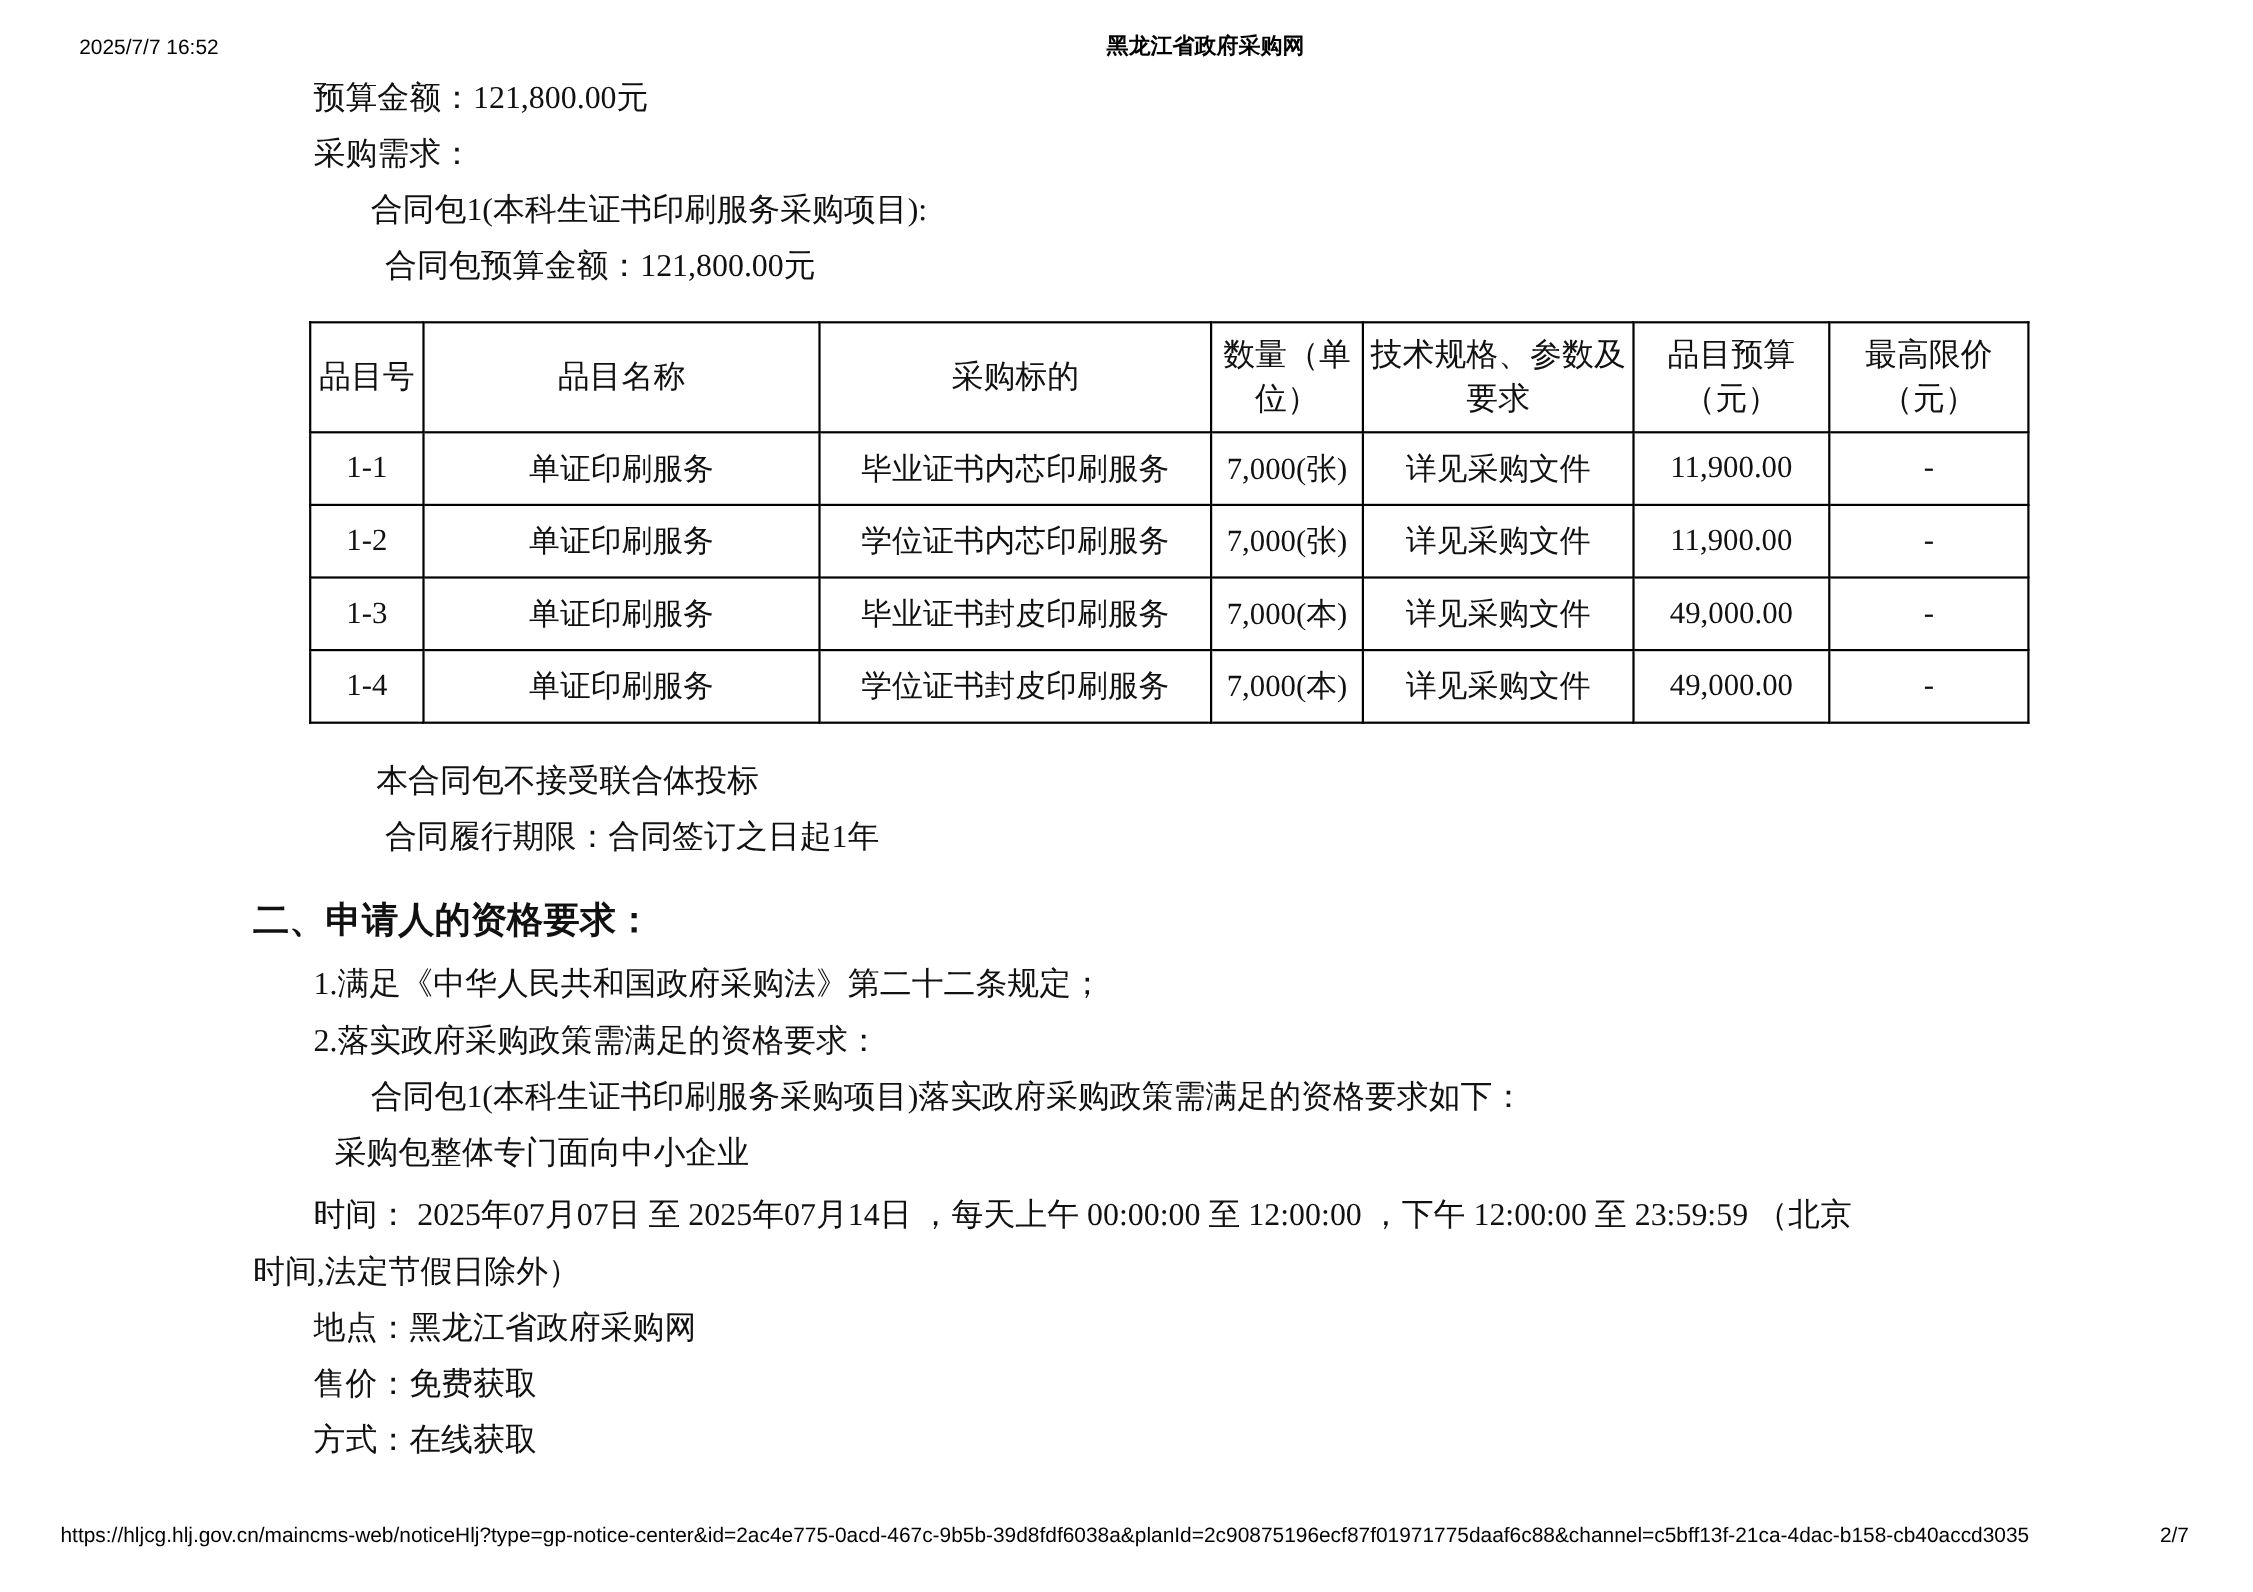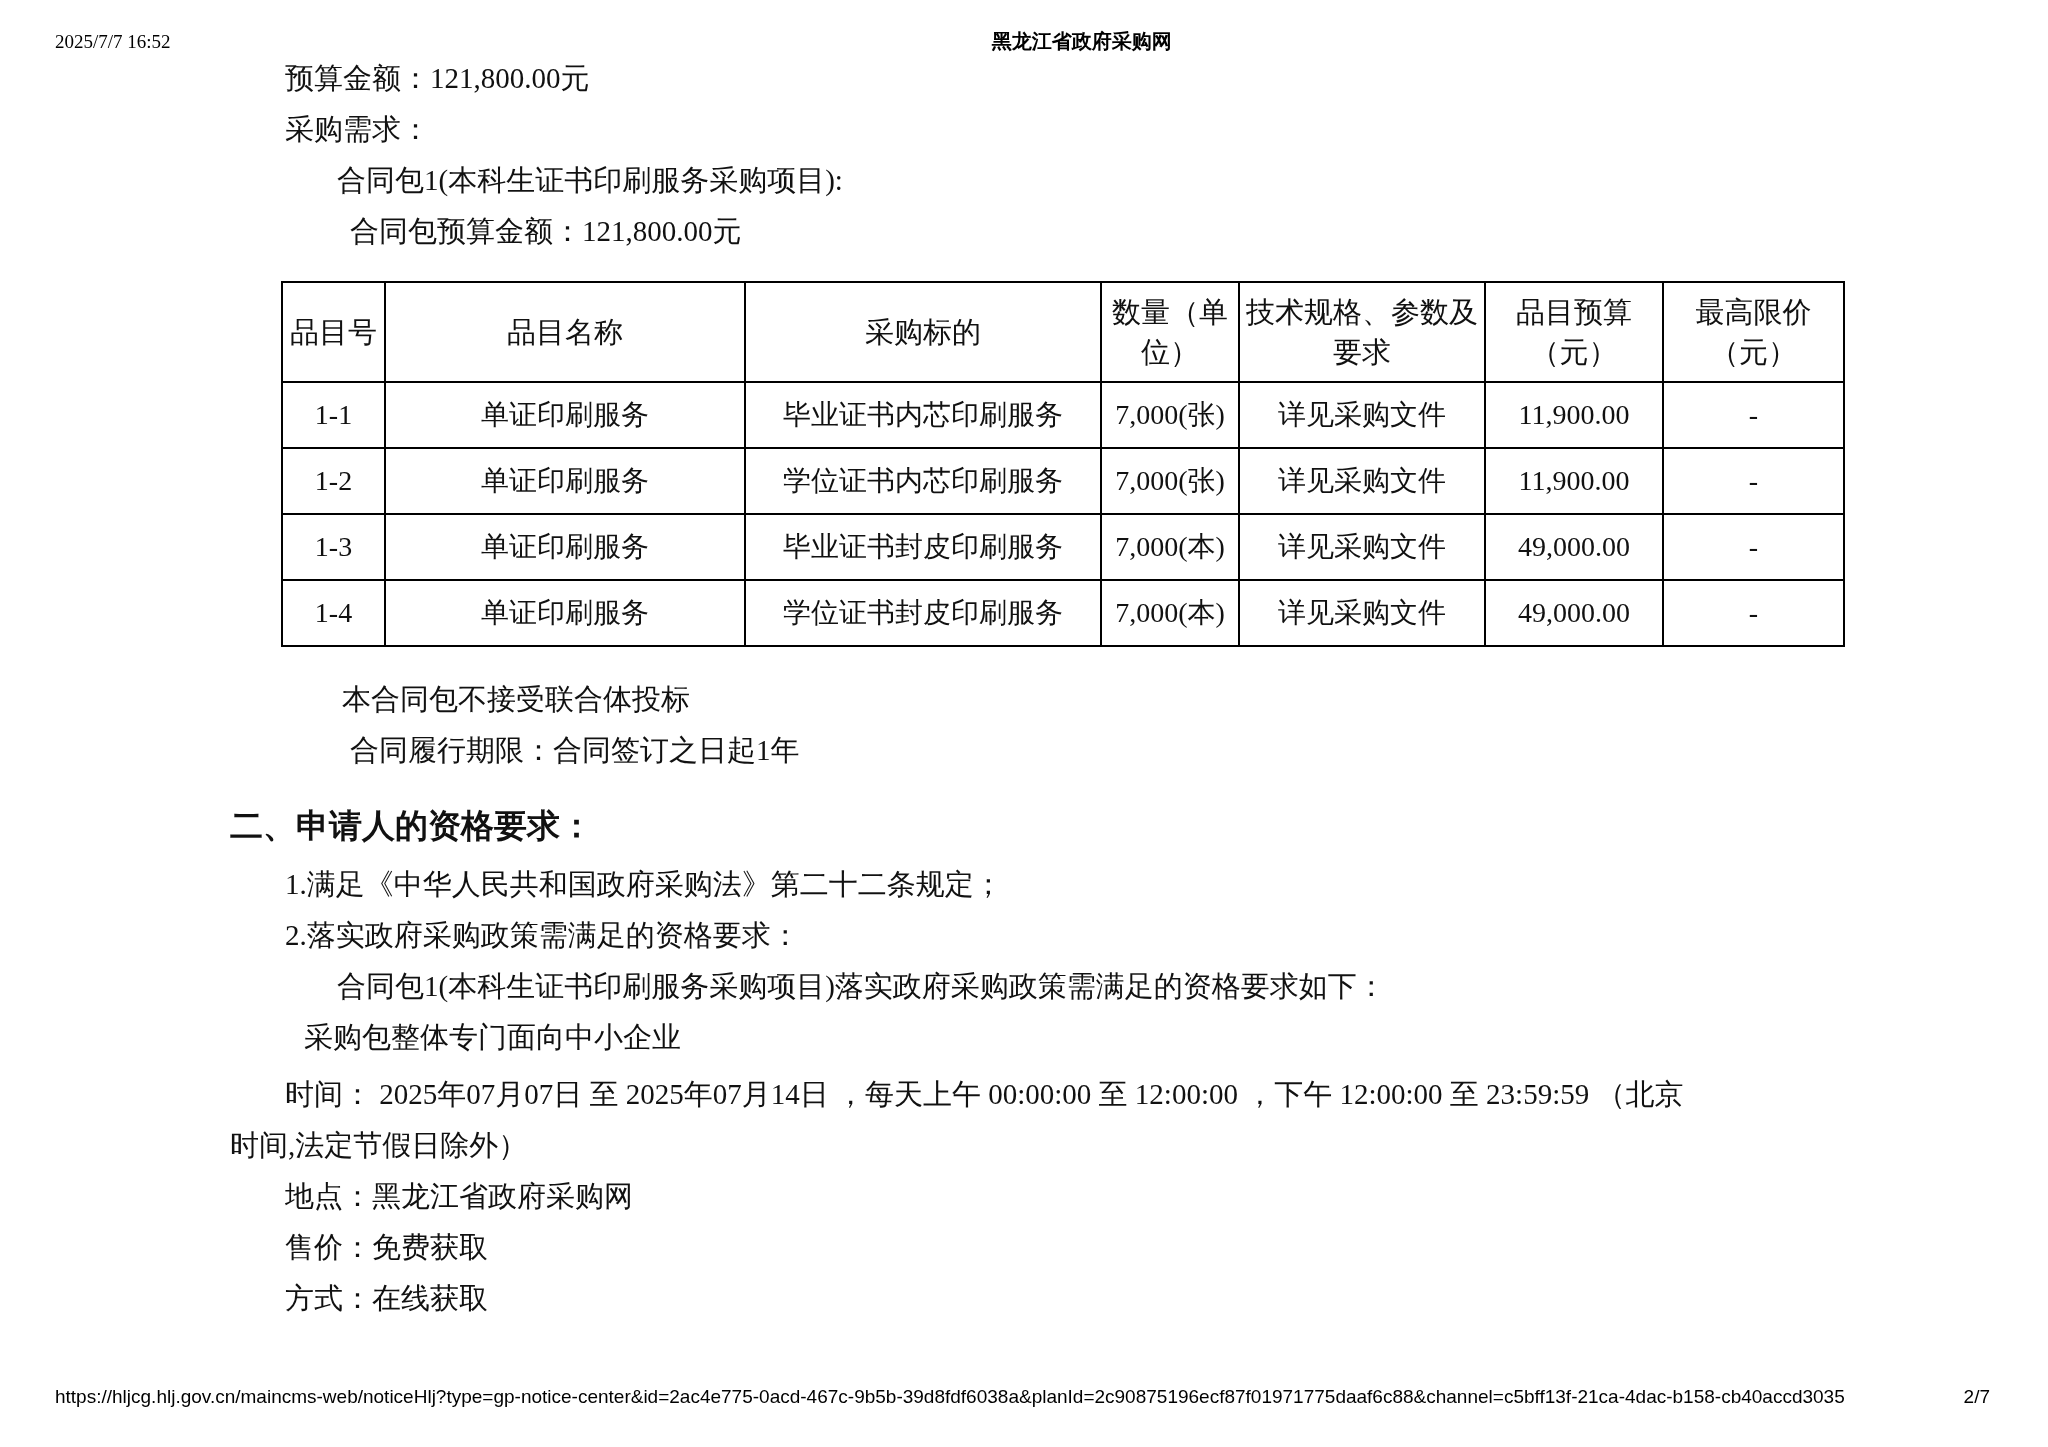--- a/index.html
+++ b/index.html
@@ -3,37 +3,37 @@
 <meta charset="utf-8">
 <style>
   html,body{margin:0;padding:0;}
   body{
     width:2048px;height:1447px;position:relative;overflow:hidden;
     background:#ffffff;color:#111111;
     font-family:"Liberation Serif","DejaVu Serif",serif;
   }
   
   .print-header{
-    position:absolute;top:28px;left:55px;right:55px;
-    display:flex;align-items:center;
-    font-family:Liberation Serif, serif;
+    position:absolute;top:28px;left:72px;right:55px;
+    display:flex;align-items:flex-end;
+    font-family:Liberation Sans, sans-serif;
     font-size:19px;color:#000;
   }
   .header-date{white-space:nowrap;}
   .site-title{flex:1;text-align:center;font-weight:600;font-size:20px;}
   .print-footer{
     position:absolute;top:1386px;left:55px;right:58px;
     display:flex;justify-content:space-between;align-items:baseline;
     font-family:Liberation Sans, sans-serif;
     font-size:19px;color:#000;
   }
   .footer-url{white-space:nowrap;overflow:hidden;}
   .page-number{margin-left:40px;white-space:nowrap;}
   
-  .content{position:absolute;left:230px;top:53px;width:1660px;}
+  .content{position:absolute;left:230px;top:64px;width:1660px;}
   .line{font-size:29px;line-height:51px;margin:0;white-space:nowrap;}
   .ind1{margin-left:55px;}
   .ind2{margin-left:107px;}
   .ind2b{margin-left:120px;}
   .ind-note{margin-left:112px;}
   .ind-period{margin-left:120px;}
   .ind-detail{margin-left:107px;}
   .ind-sme{margin-left:74px;}
   .heading{font-size:33px;font-weight:bold;line-height:56px;margin:0;white-space:nowrap;}
   .h-sec2{margin-top:22px;}

